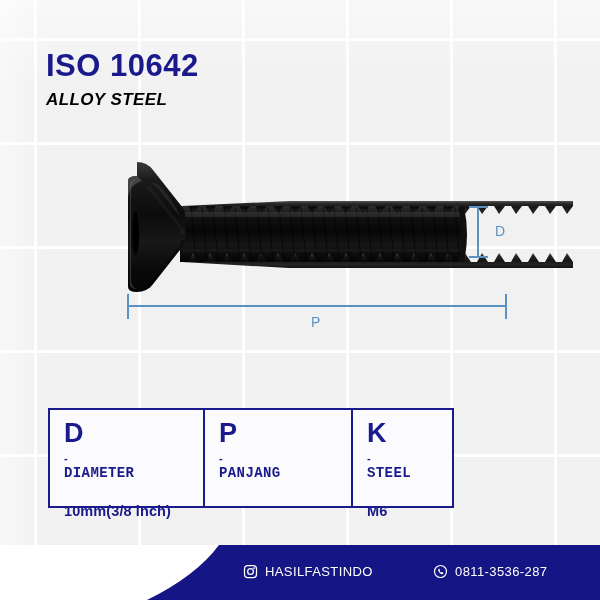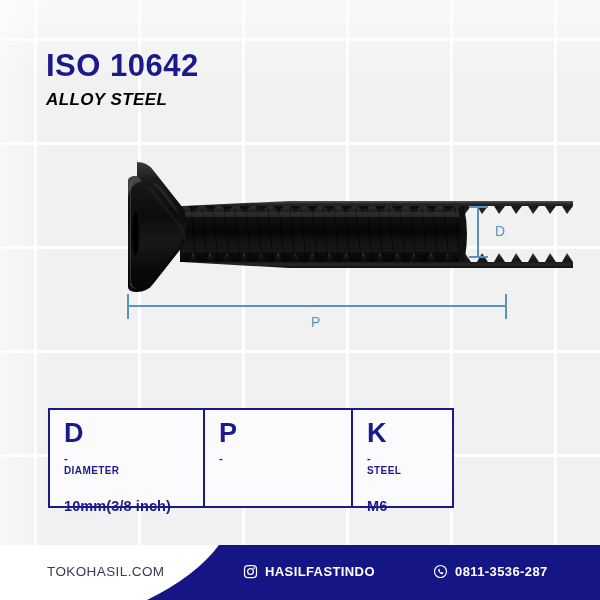--- a/index.html
+++ b/index.html
@@ -111,25 +111,26 @@
   }
   .spec-dash {
     font-size: 11px;
     font-weight: 700;
     color: #1a1a8c;
     line-height: 1;
     margin-top: 6px;
     margin-bottom: 1px;
   }
   .spec-name {
-    font-size: 10px;
+    font-size: 14px;
     font-weight: 700;
     color: #1a1a8c;
     letter-spacing: 0.4px;
     line-height: 1.25;
+    font-family: Liberation Mono, monospace;
   }
   .spec-value {
     font-size: 14.5px;
     font-weight: 700;
     color: #1a1a8c;
     letter-spacing: 0.1px;
     line-height: 1.3;
     margin-top: 19px;
     white-space: nowrap;
   }
@@ -158,21 +159,21 @@
     letter-spacing: 0.4px;
     color: #3a3a55;
   }
   .footer-contact {
     position: absolute;
     display: flex;
     align-items: flex-start;
     gap: 7px;
     color: #ffffff;
     font-size: 13px;
-    font-weight: 700;
+    font-weight: 400;
     letter-spacing: 0.4px;
     top: 19px;
   }
   #footer-instagram { left: 243px; }
   #footer-whatsapp { left: 433px; }
   .footer-ico { display: block; }
 </style>
 </head>
 <body>
 
@@ -321,37 +322,37 @@
     <div class="spec-cell" id="spec-cell-d">
       <div class="spec-key">D</div>
       <div class="spec-dash">-</div>
       <div class="spec-name">DIAMETER</div>
       <div class="spec-value">10mm(3/8 inch)</div>
     </div>
 
     <div class="spec-cell" id="spec-cell-p">
       <div class="spec-key">P</div>
       <div class="spec-dash">-</div>
+      <div class="spec-name">PANJANG</div>
     </div>
 
     <div class="spec-cell" id="spec-cell-k">
       <div class="spec-key">K</div>
       <div class="spec-dash">-</div>
       <div class="spec-name">STEEL</div>
       <div class="spec-value">M6</div>
     </div>
 
   </div>
 
   <div id="footer">
     <svg id="footer-shape" viewBox="0 0 600 55" preserveAspectRatio="none">
       <path d="M600 0 L600 55 L147 55 Q196 31 219 0 Z" fill="#151585"></path>
     </svg>
 
-    <div id="footer-site">TOKOHASIL.COM</div>
 
     <div class="footer-contact" id="footer-instagram">
       <svg class="footer-ico" width="15" height="15" viewBox="0 0 24 24">
         <rect x="2.4" y="2.4" width="19.2" height="19.2" rx="5.4" ry="5.4" fill="none" stroke="#ffffff" stroke-width="2"></rect>
         <circle cx="12" cy="12" r="4.6" fill="none" stroke="#ffffff" stroke-width="2"></circle>
         <circle cx="17.6" cy="6.5" r="1.5" fill="#ffffff"></circle>
       </svg>
       <span>HASILFASTINDO</span>
     </div>
 

